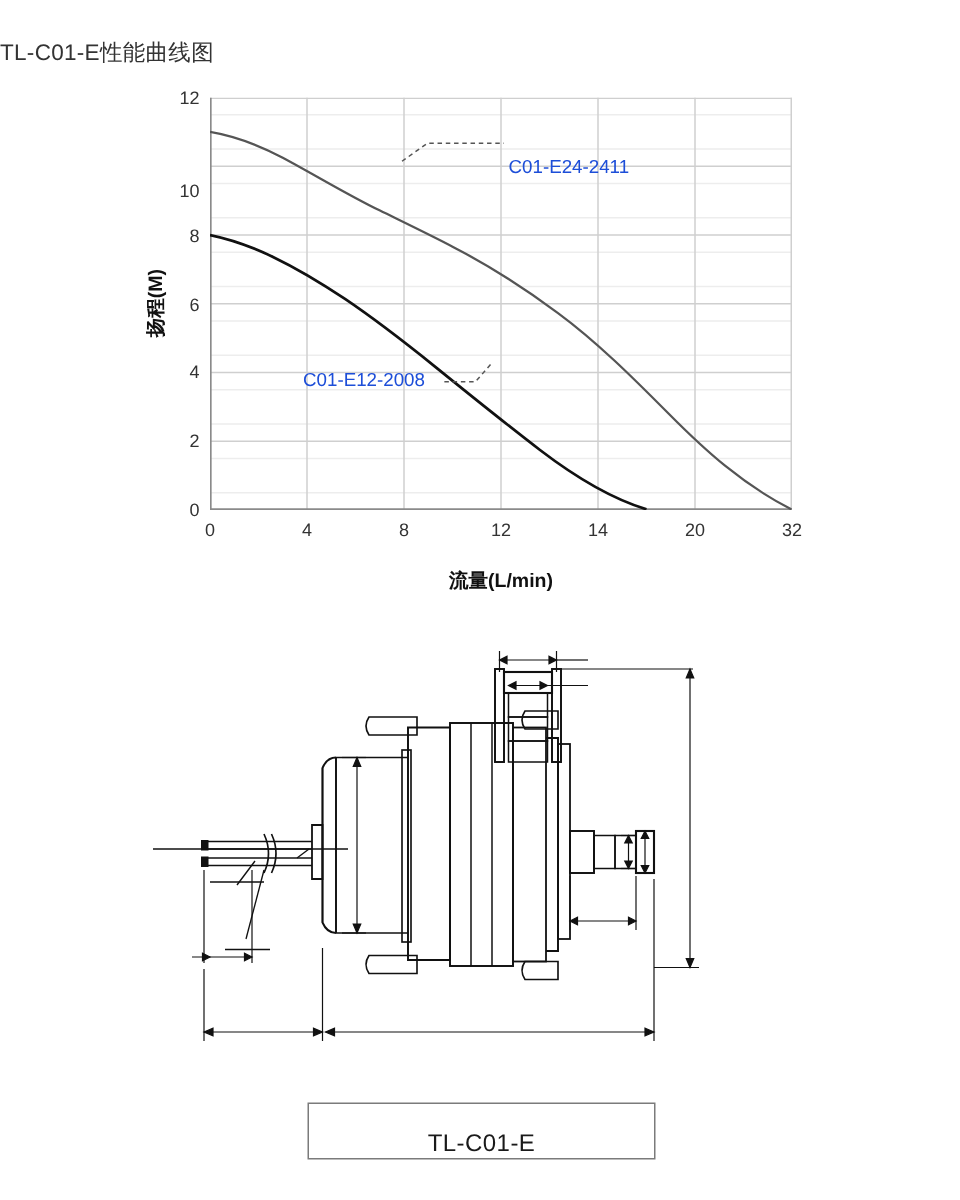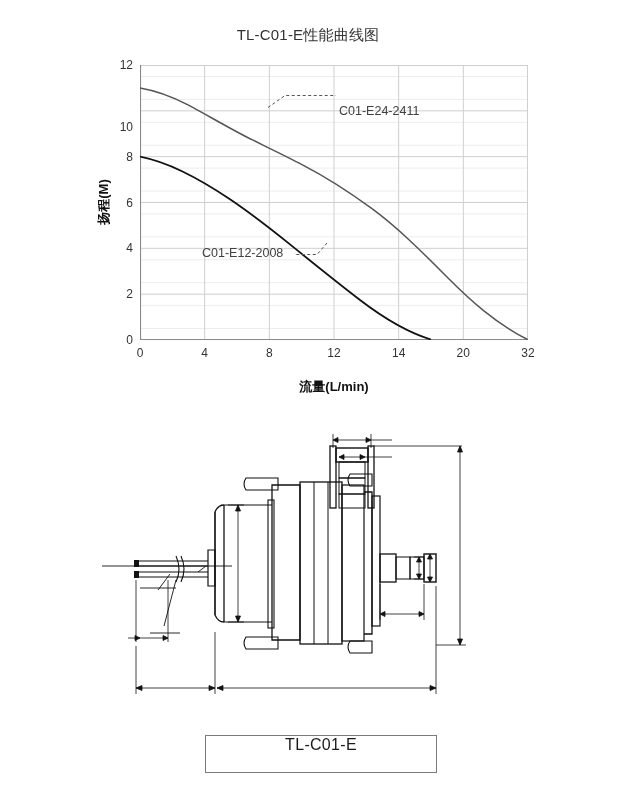--- a/index.html
+++ b/index.html
@@ -6,22 +6,22 @@
   body{
     width:640px;height:800px;background:#ffffff;
     font-family:"Liberation Sans","DejaVu Sans",sans-serif;
     color:#1a1a1a;position:relative;overflow:hidden;
   }
   .page{position:relative;width:640px;height:800px;}
 
   
   .chart-section{position:absolute;left:0;top:0;width:640px;height:400px;}
   .chart-title{
-    position:absolute;left:0;top:26px;width:536px;text-align:center;
-    font-size:15px;color:#333;letter-spacing:.2px;padding-left:40px;
+    position:absolute;left:0;top:26px;width:536px;text-align:left;
+    font-size:15px;color:#333;letter-spacing:.2px;
   }
   .plot-wrap{position:absolute;left:140px;top:65px;width:388px;height:275px;}
   .plot-area{position:absolute;inset:0;background:#fff;}
   .plot-svg{position:absolute;left:0;top:0;}
 
   .ytick{
     position:absolute;right:100%;margin-right:7px;
     transform:translateY(-50%);font-size:12px;color:#333;white-space:nowrap;
   }
   .xtick{
@@ -30,34 +30,34 @@
   }
   .xlabel{
     position:absolute;left:140px;top:362px;width:388px;text-align:center;
     font-size:13px;font-weight:bold;color:#111;margin-top:16px;
   }
   .ylabel{
     position:absolute;left:104px;top:202px;font-size:13px;font-weight:bold;color:#111;
     transform:translate(-50%,-50%) rotate(-90deg);white-space:nowrap;
   }
   .curve-label{
-    position:absolute;font-size:12.5px;color:#404040;white-space:nowrap;
+    position:absolute;font-size:12.5px;color:#1d4ed8;white-space:nowrap;
   }
   .lbl-e24{left:339px;top:104px;}
   .lbl-e12{left:202px;top:246px;}
 
   
   .drawing-section{position:absolute;left:0;top:400px;width:640px;height:330px;}
   .drawing-svg{position:absolute;left:0;top:0;}
 
   
   .model-box{
     position:absolute;left:205px;top:735px;width:230px;height:36px;
     border:1.3px solid #7b7b7b;background:#fff;
-    display:flex;align-items:flex-start;justify-content:center;
+    display:flex;align-items:flex-end;justify-content:center;
     font-size:16px;color:#1a1a1a;letter-spacing:.3px;
   }
 </style>
 </head>
 <body>
 
 <div class="page">
 
   <div class="chart-section">
 

